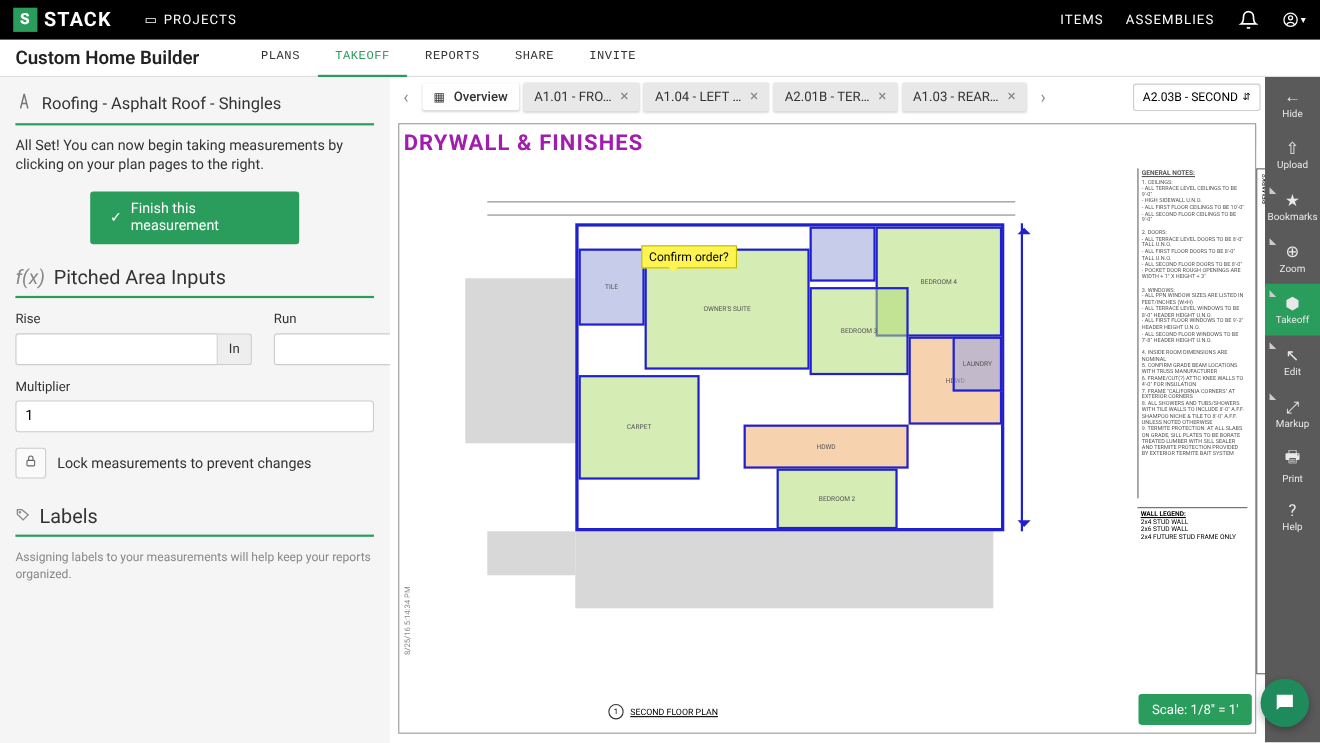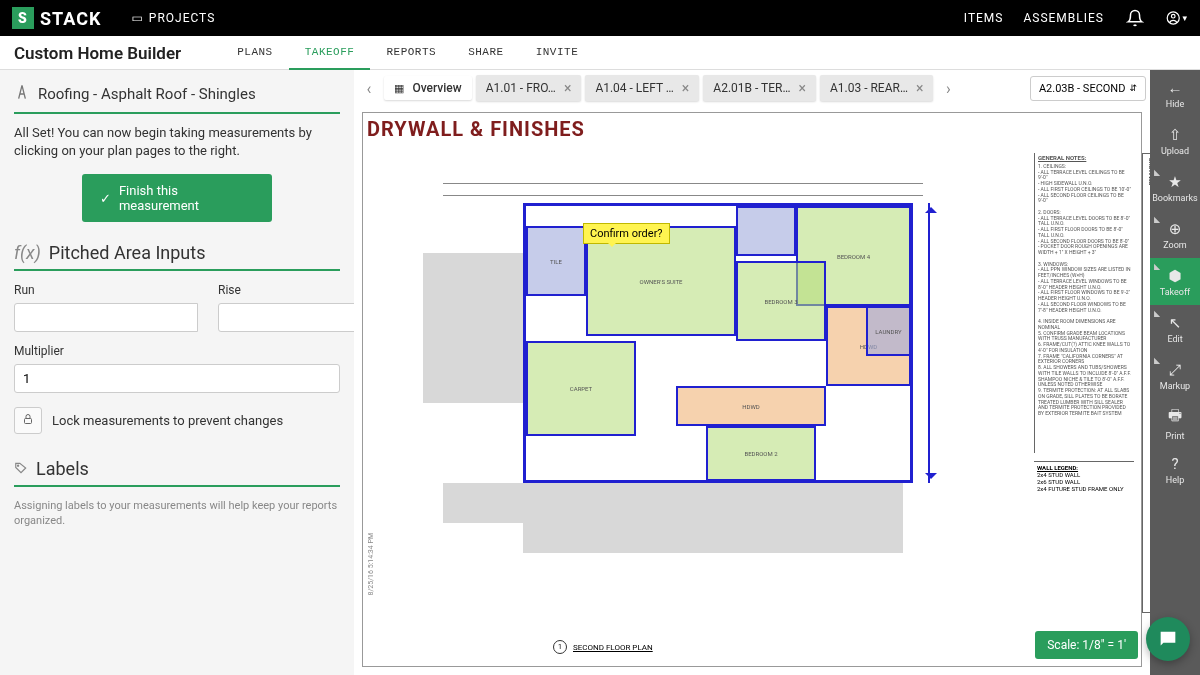--- a/index.html
+++ b/index.html
@@ -51,21 +51,21 @@
 .plan-nav { width: 22px; height: 30px; display: flex; align-items: center; justify-content: center; color: #888; cursor: pointer; font-size: 16px; }
 .plan-tab { display: flex; align-items: center; gap: 8px; background: #e8e8e8; padding: 5px 10px; border-radius: 2px; font-size: 12px; color: #333; cursor: pointer; box-shadow: 0 1px 2px rgba(0,0,0,0.15); position: relative; }
 .plan-tab.overview { background: #fff; font-weight: 500; }
 .plan-tab .grid-icon { font-size: 11px; }
 .plan-tab .close-x { color: #888; font-size: 14px; }
 .plan-select { margin-left: auto; border: 1px solid #ccc; background: #fff; padding: 5px 8px; font-size: 11px; border-radius: 3px; display: flex; align-items: center; gap: 4px; cursor: pointer; }
 .canvas { flex: 1; position: relative; background: #fff; overflow: hidden; }
 
 
 .plan { position: absolute; left: 8px; top: 6px; right: 8px; bottom: 8px; border: 1px solid #999; background: #fff; }
-.plan-title { position: absolute; left: 4px; top: 4px; color: #7f1d1d; font-size: 20px; font-weight: 700; letter-spacing: 1px; }
+.plan-title { position: absolute; left: 4px; top: 4px; color: #a21caf; font-size: 20px; font-weight: 700; letter-spacing: 1px; }
 .plan-body { position: absolute; left: 20px; top: 40px; right: 115px; bottom: 50px; }
 .fp-outline { position: absolute; left: 140px; top: 50px; width: 390px; height: 280px; border: 3px solid #2020d0; }
 .room { position: absolute; border: 2px solid #2020d0; font-size: 6px; display: flex; align-items: center; justify-content: center; text-align: center; color: #555; }
 .room.g { background: rgba(180,220,120,0.55); }
 .room.b { background: rgba(160,170,220,0.6); }
 .room.o { background: rgba(240,180,120,0.6); }
 .callout { position: absolute; background: #fff450; border: 1px solid #c0b800; font-size: 11px; padding: 3px 6px; }
 .callout::after { content: ''; position: absolute; left: 20px; bottom: -12px; border: 8px solid transparent; border-top-color: #fff450; }
 .gray-roof { position: absolute; background: #d8d8d8; }
 .dim-line { position: absolute; border-top: 1px solid #888; }
@@ -155,31 +155,31 @@
       <span>✓</span>
       <span>Finish this measurement</span>
     </div>
 
     <div class="sb-section-title">
       <span style="font-style:italic;color:#888">f(x)</span>
       <span>Pitched Area Inputs</span>
     </div>
     <div class="input-row">
       <div class="input-group">
-        <label class="input-label">Run</label>
-        <div class="input-wrap">
-          <input class="text-input" style="">
-
-        </div>
-      </div>
-      <div class="input-group">
         <label class="input-label">Rise</label>
         <div class="input-wrap">
           <input class="text-input" style="">
           <span class="unit-badge">In</span>
+        </div>
+      </div>
+      <div class="input-group">
+        <label class="input-label">Run</label>
+        <div class="input-wrap">
+          <input class="text-input" style="">
+
         </div>
       </div>
     </div>
     <label class="input-label">Multiplier</label>
     <input class="full-input" value="1" style="">
     <div class="lock-row">
       <span class="lock-icon-box">
         <svg width="12" height="12" viewBox="0 0 24 24" fill="none" stroke="#666" stroke-width="2">
             <rect x="5" y="11" width="14" height="10" rx="2"></rect>
             <path d="M8 11V7a4 4 0 0 1 8 0v4"></path>

